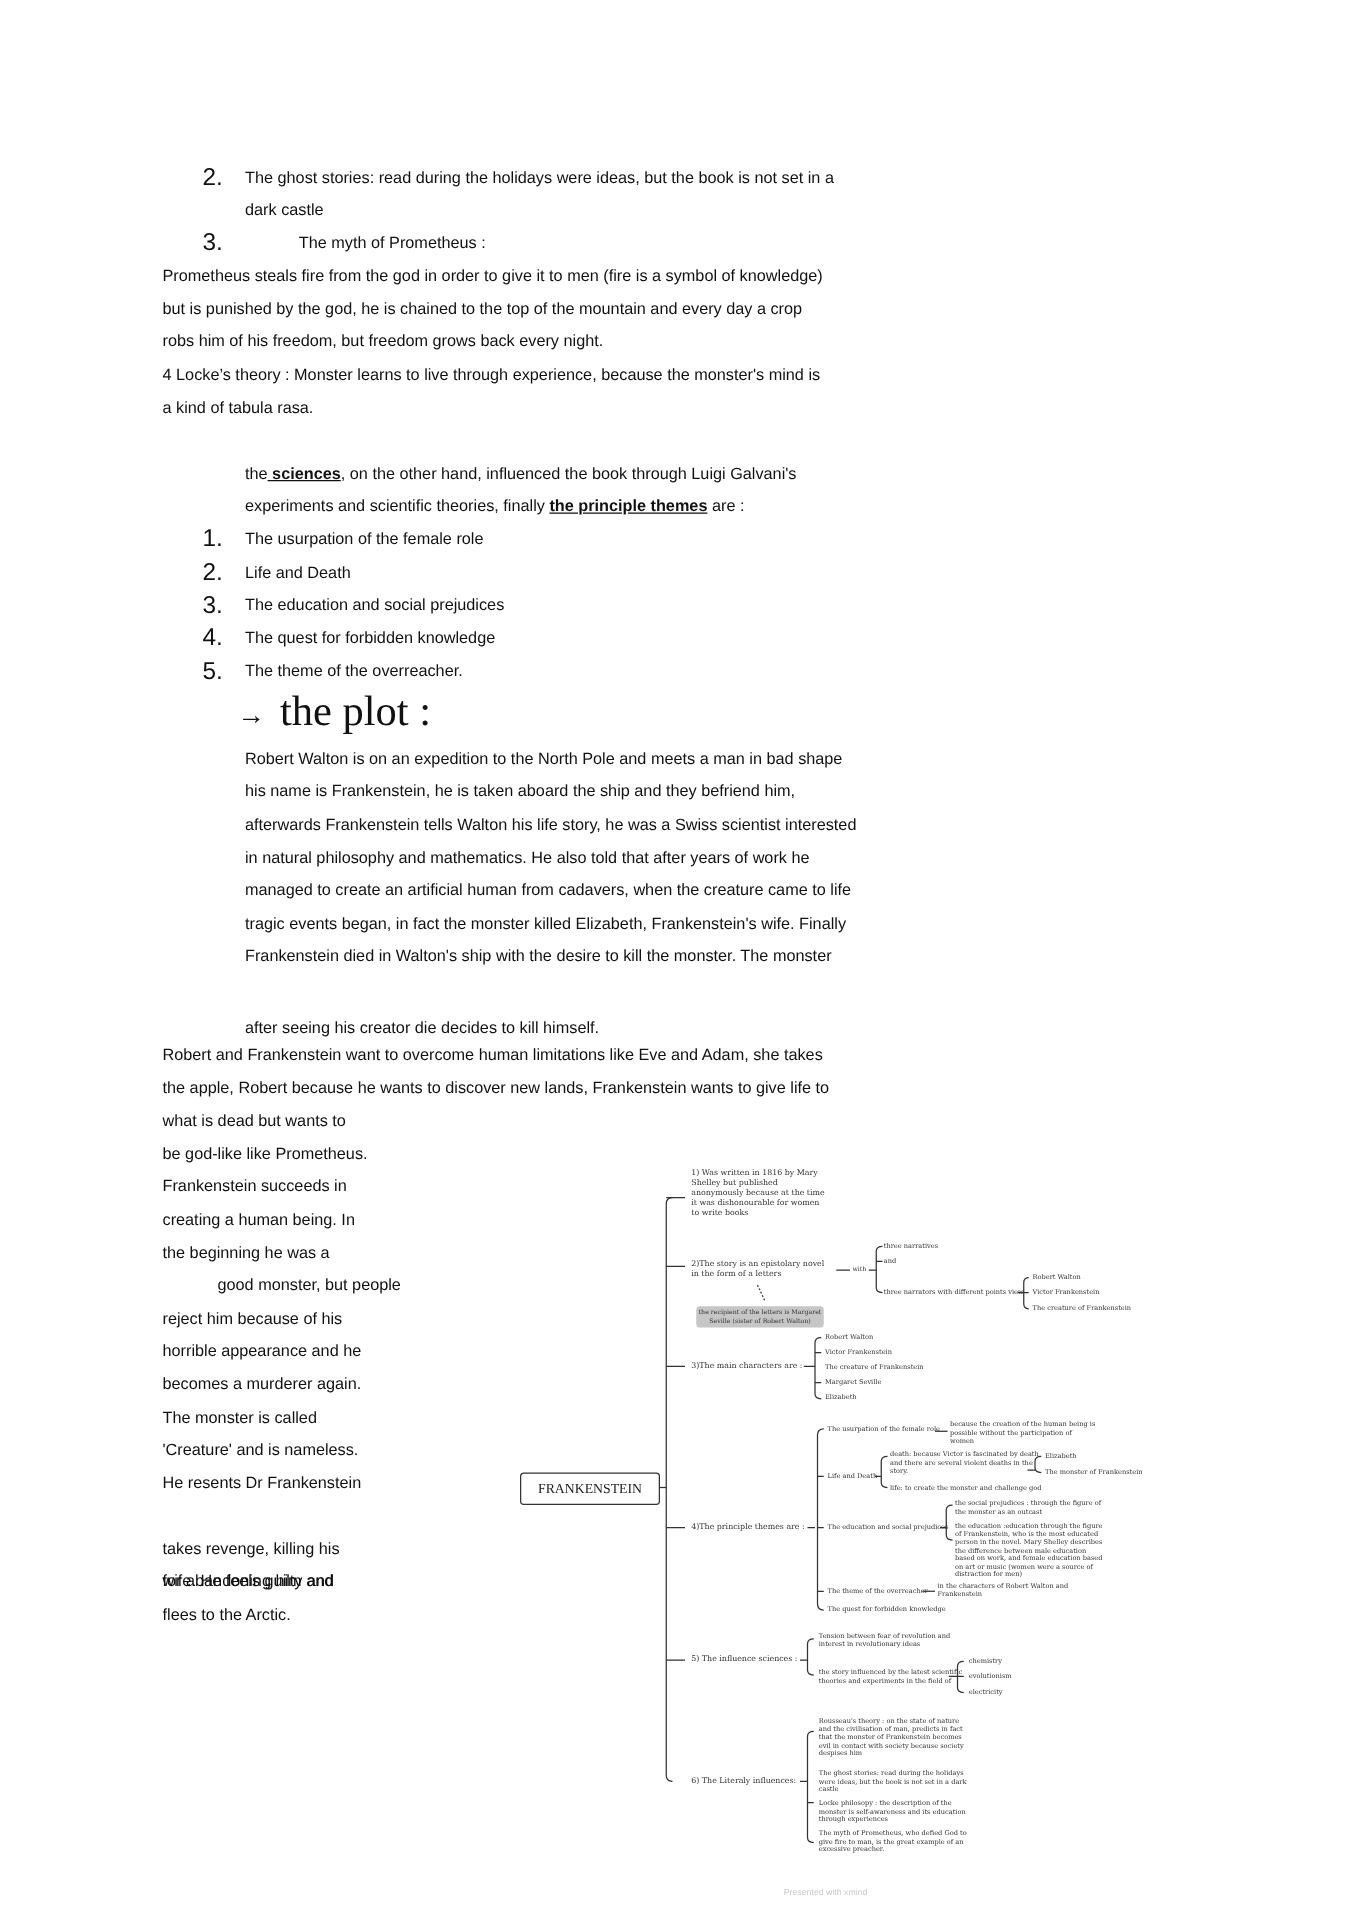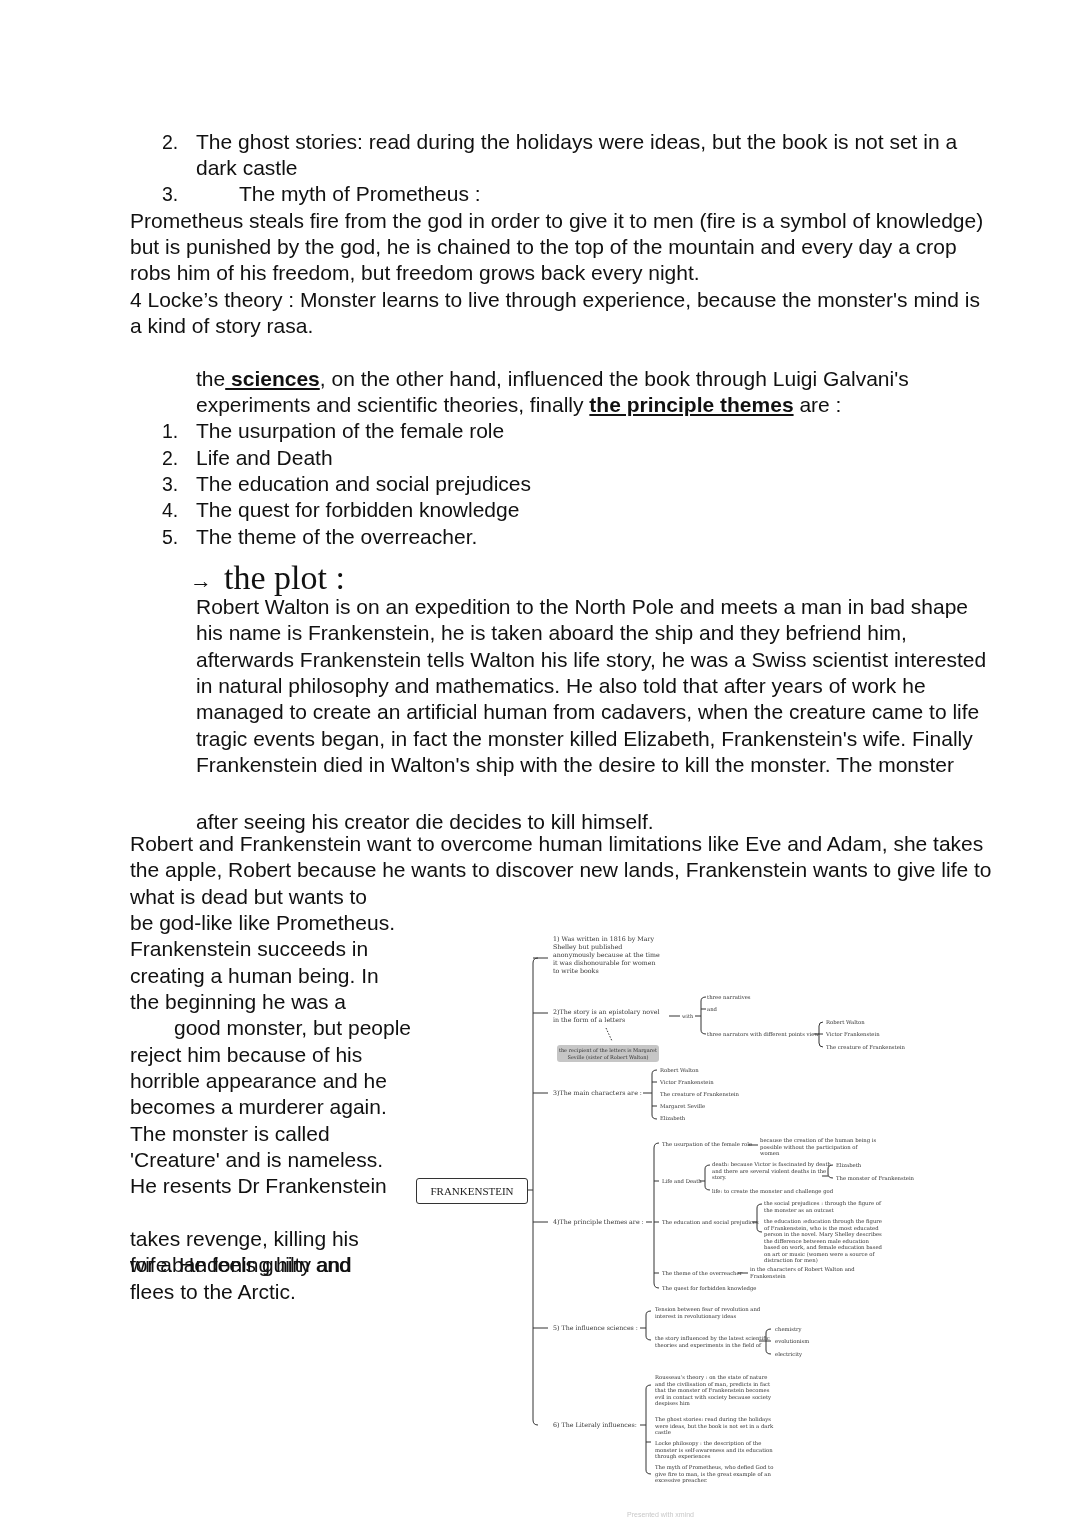--- a/index.html
+++ b/index.html
@@ -1,20 +1,20 @@
 <!DOCTYPE html>
 <html><head>
 <meta charset="utf-8">
 <style>
   html,body{margin:0;padding:0;background:#ffffff;}
   body{width:1080px;height:1525px;position:relative;overflow:hidden;font-family:"Liberation Sans",sans-serif;color:#111;}
-  .t{position:absolute;font-size:21px;line-height:26.3px;white-space:nowrap;}
+  .t{position:absolute;font-size:13px;line-height:26.3px;white-space:nowrap;}
   .num{position:absolute;font-size:19.5px;line-height:26.3px;}
   .u{font-weight:bold;text-decoration:underline;}
-  .plot-head{position:absolute;left:190px;top:552px;font-family:"Liberation Serif",serif;font-size:34px;line-height:52px;}
+  .plot-head{position:absolute;left:190px;top:552px;font-family:"Liberation Serif",serif;font-size:34px;line-height:36px;}
   .plot-head .arr{font-size:22px;margin-right:12px;vertical-align:middle;}
   
   .mm{position:absolute;font-family:"DejaVu Serif","Liberation Serif",serif;color:#333;}
   .mm .s{position:absolute;font-size:6.3px;line-height:8px;white-space:nowrap;}
   .root{position:absolute;left:416px;top:1178px;width:110px;height:24px;border:1.3px solid #333;border-radius:3px;font-family:"Liberation Serif",serif;font-size:11px;line-height:24px;text-align:center;color:#222;background:#fff;}
   .note{position:absolute;left:557px;top:1045px;width:102px;height:17px;background:#c6c6c6;border-radius:3px;font-family:"DejaVu Serif",serif;font-size:5px;line-height:6.5px;text-align:center;color:#333;padding-top:2px;box-sizing:border-box;}
   .footer{position:absolute;left:627px;top:1511px;font-size:7px;color:#c8c8c8;font-family:"Liberation Sans",sans-serif;}
   svg.lines{position:absolute;left:0;top:0;}
 </style>
 </head>
@@ -29,21 +29,21 @@
   <span class="num" style="left:162px;top:181px;">3.</span>
   <span class="t" style="left:196px;top:181px;margin-left:43px;">The myth of Prometheus :</span>
 </div>
 <div>
   <span class="t" style="left:130px;top:208px;">Prometheus steals fire from the god in order to give it to men (fire is a symbol of knowledge)</span>
   <span class="t" style="left:130px;top:234px;">but is punished by the god, he is chained to the top of the mountain and every day a crop</span>
   <span class="t" style="left:130px;top:260px;">robs him of his freedom, but freedom grows back every night.</span>
 </div>
 <div>
   <span class="t" style="left:130px;top:287px;">4  Locke’s theory : Monster  learns to live through experience, because the monster's mind is</span>
-  <span class="t" style="left:130px;top:313px;">a kind of story rasa.</span>
+  <span class="t" style="left:130px;top:313px;">a kind of tabula rasa.</span>
 </div>
 
 <div>
   <span class="t" style="left:196px;top:366px;"><span>the</span><span class="u"> sciences</span><span>, on the other hand, influenced the book through Luigi Galvani's</span></span>
   <span class="t" style="left:196px;top:392px;"><span>experiments and scientific theories, finally </span><span class="u">the principle themes</span><span> are :</span></span>
 </div>
 
 <div>
   <span class="num" style="left:162px;top:418px;">1.</span>
   <span class="t" style="left:196px;top:418px;">The usurpation of the female role</span>

